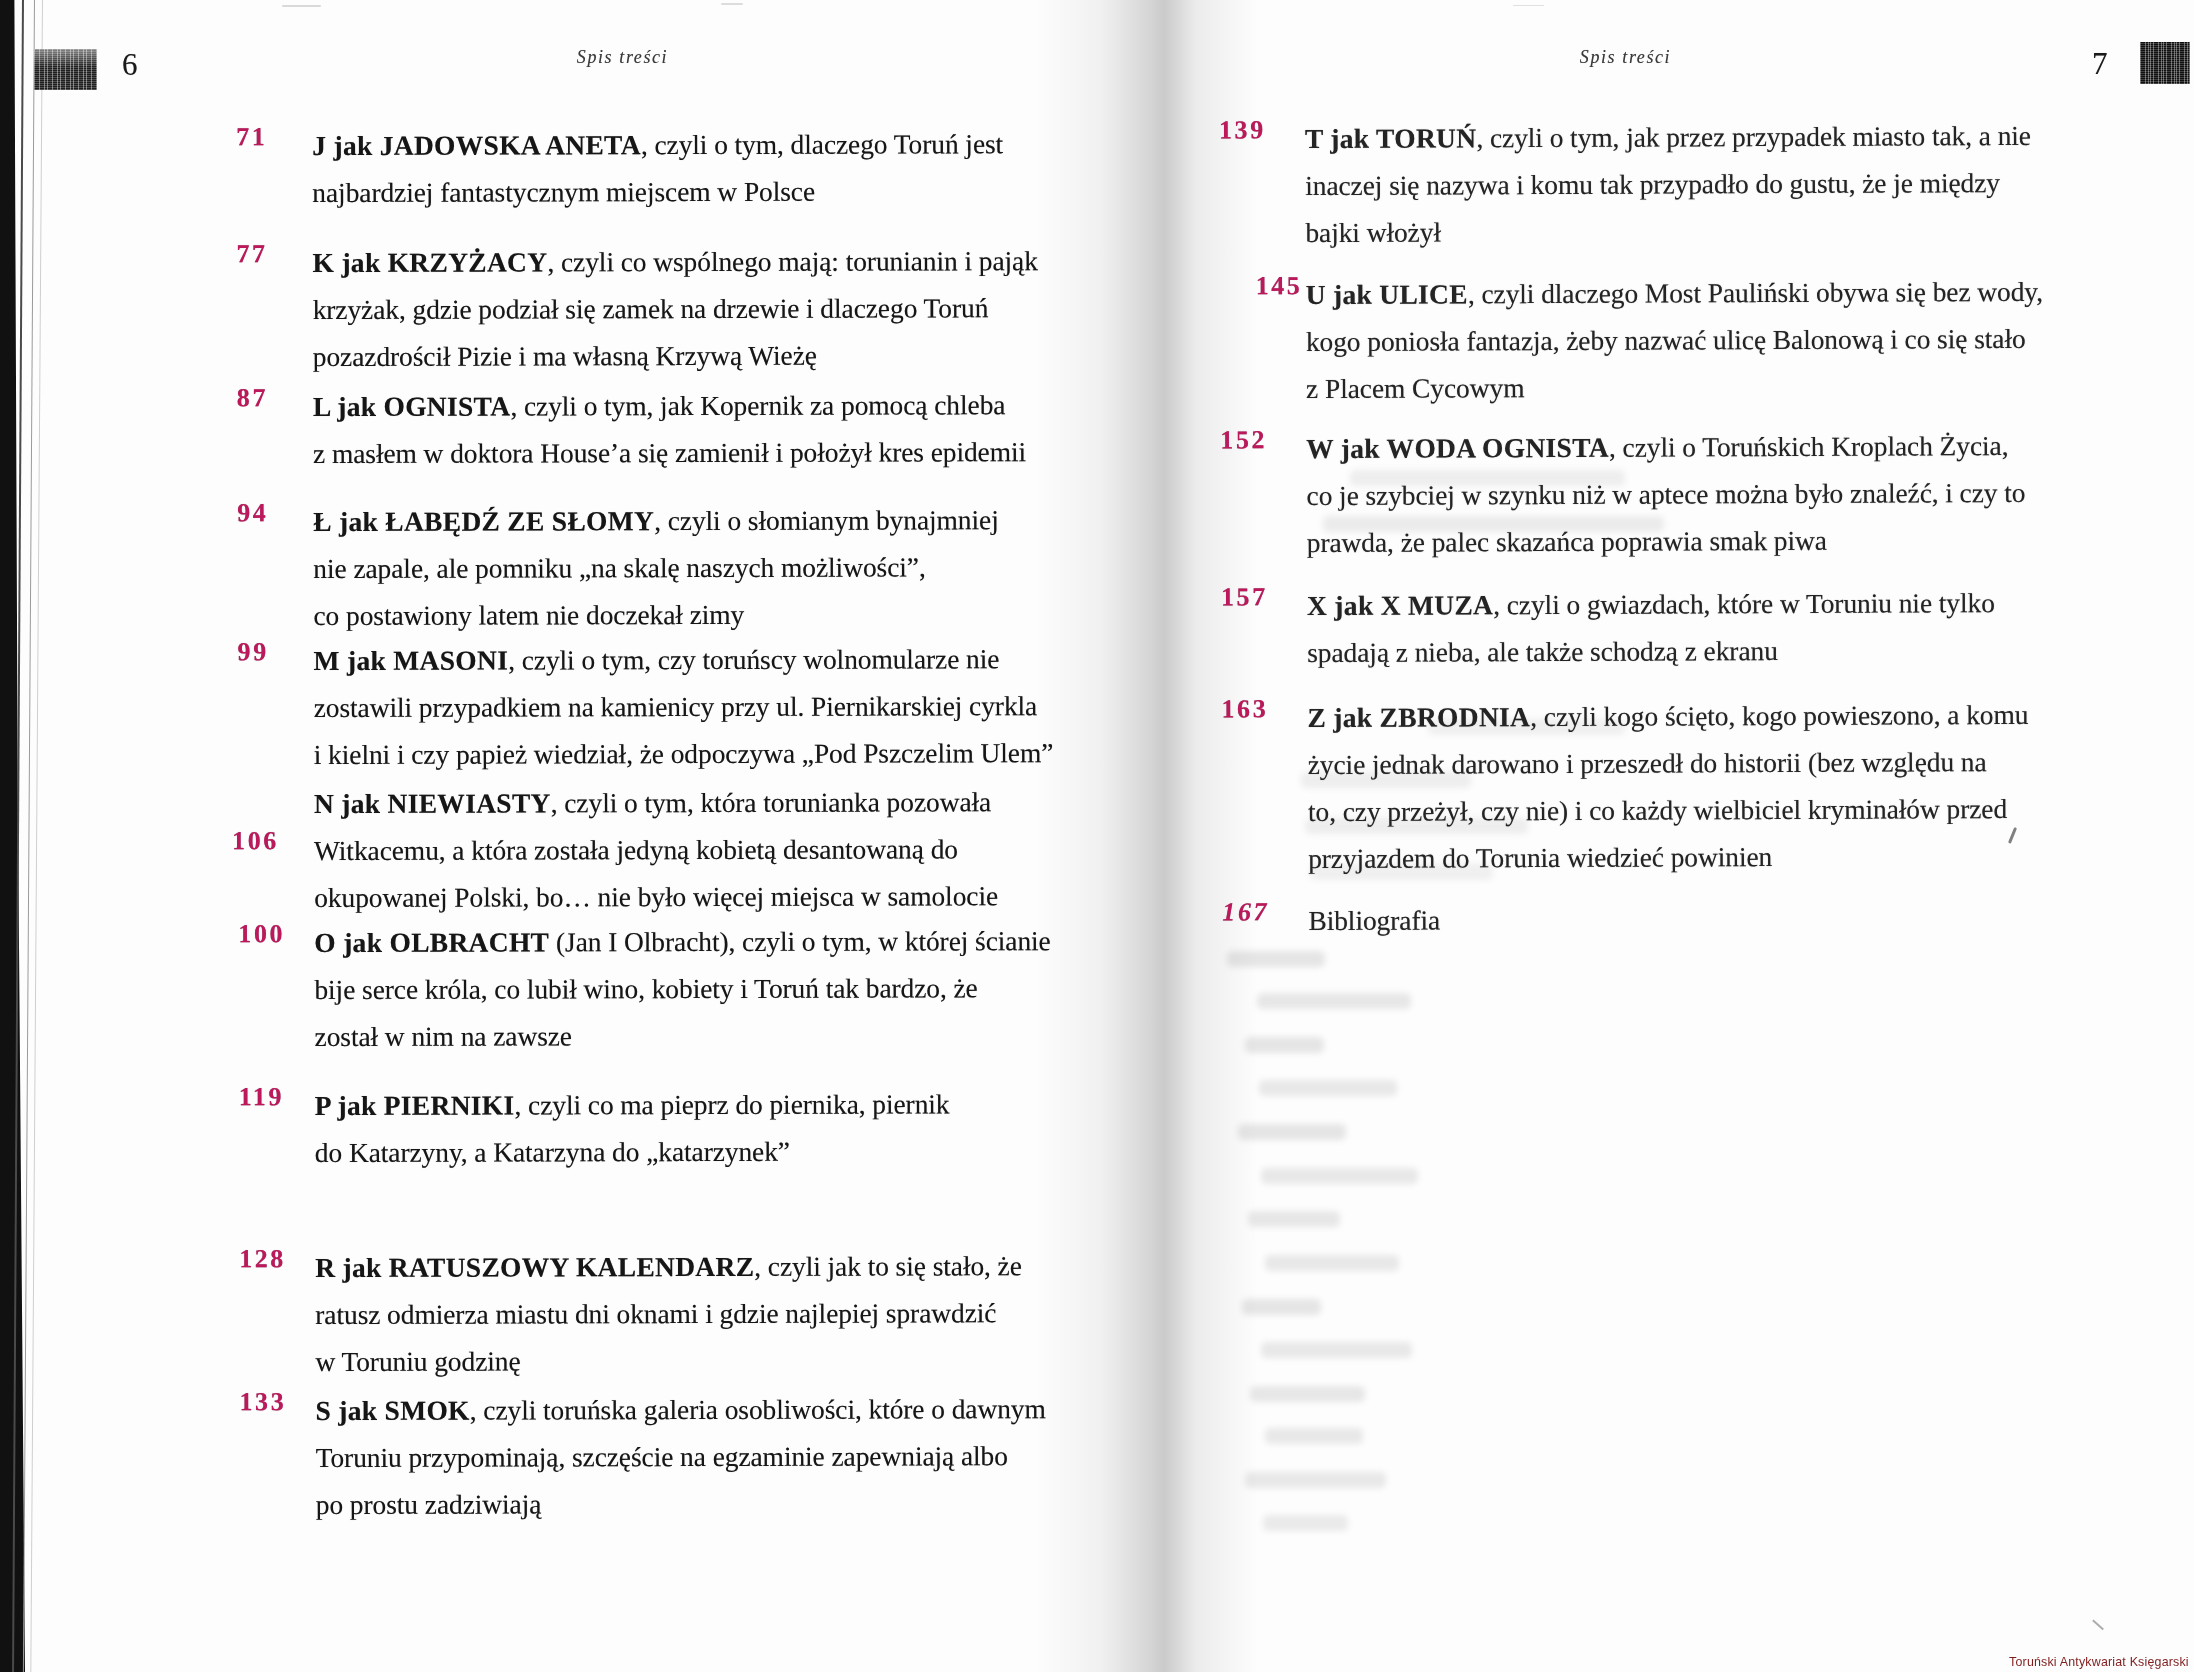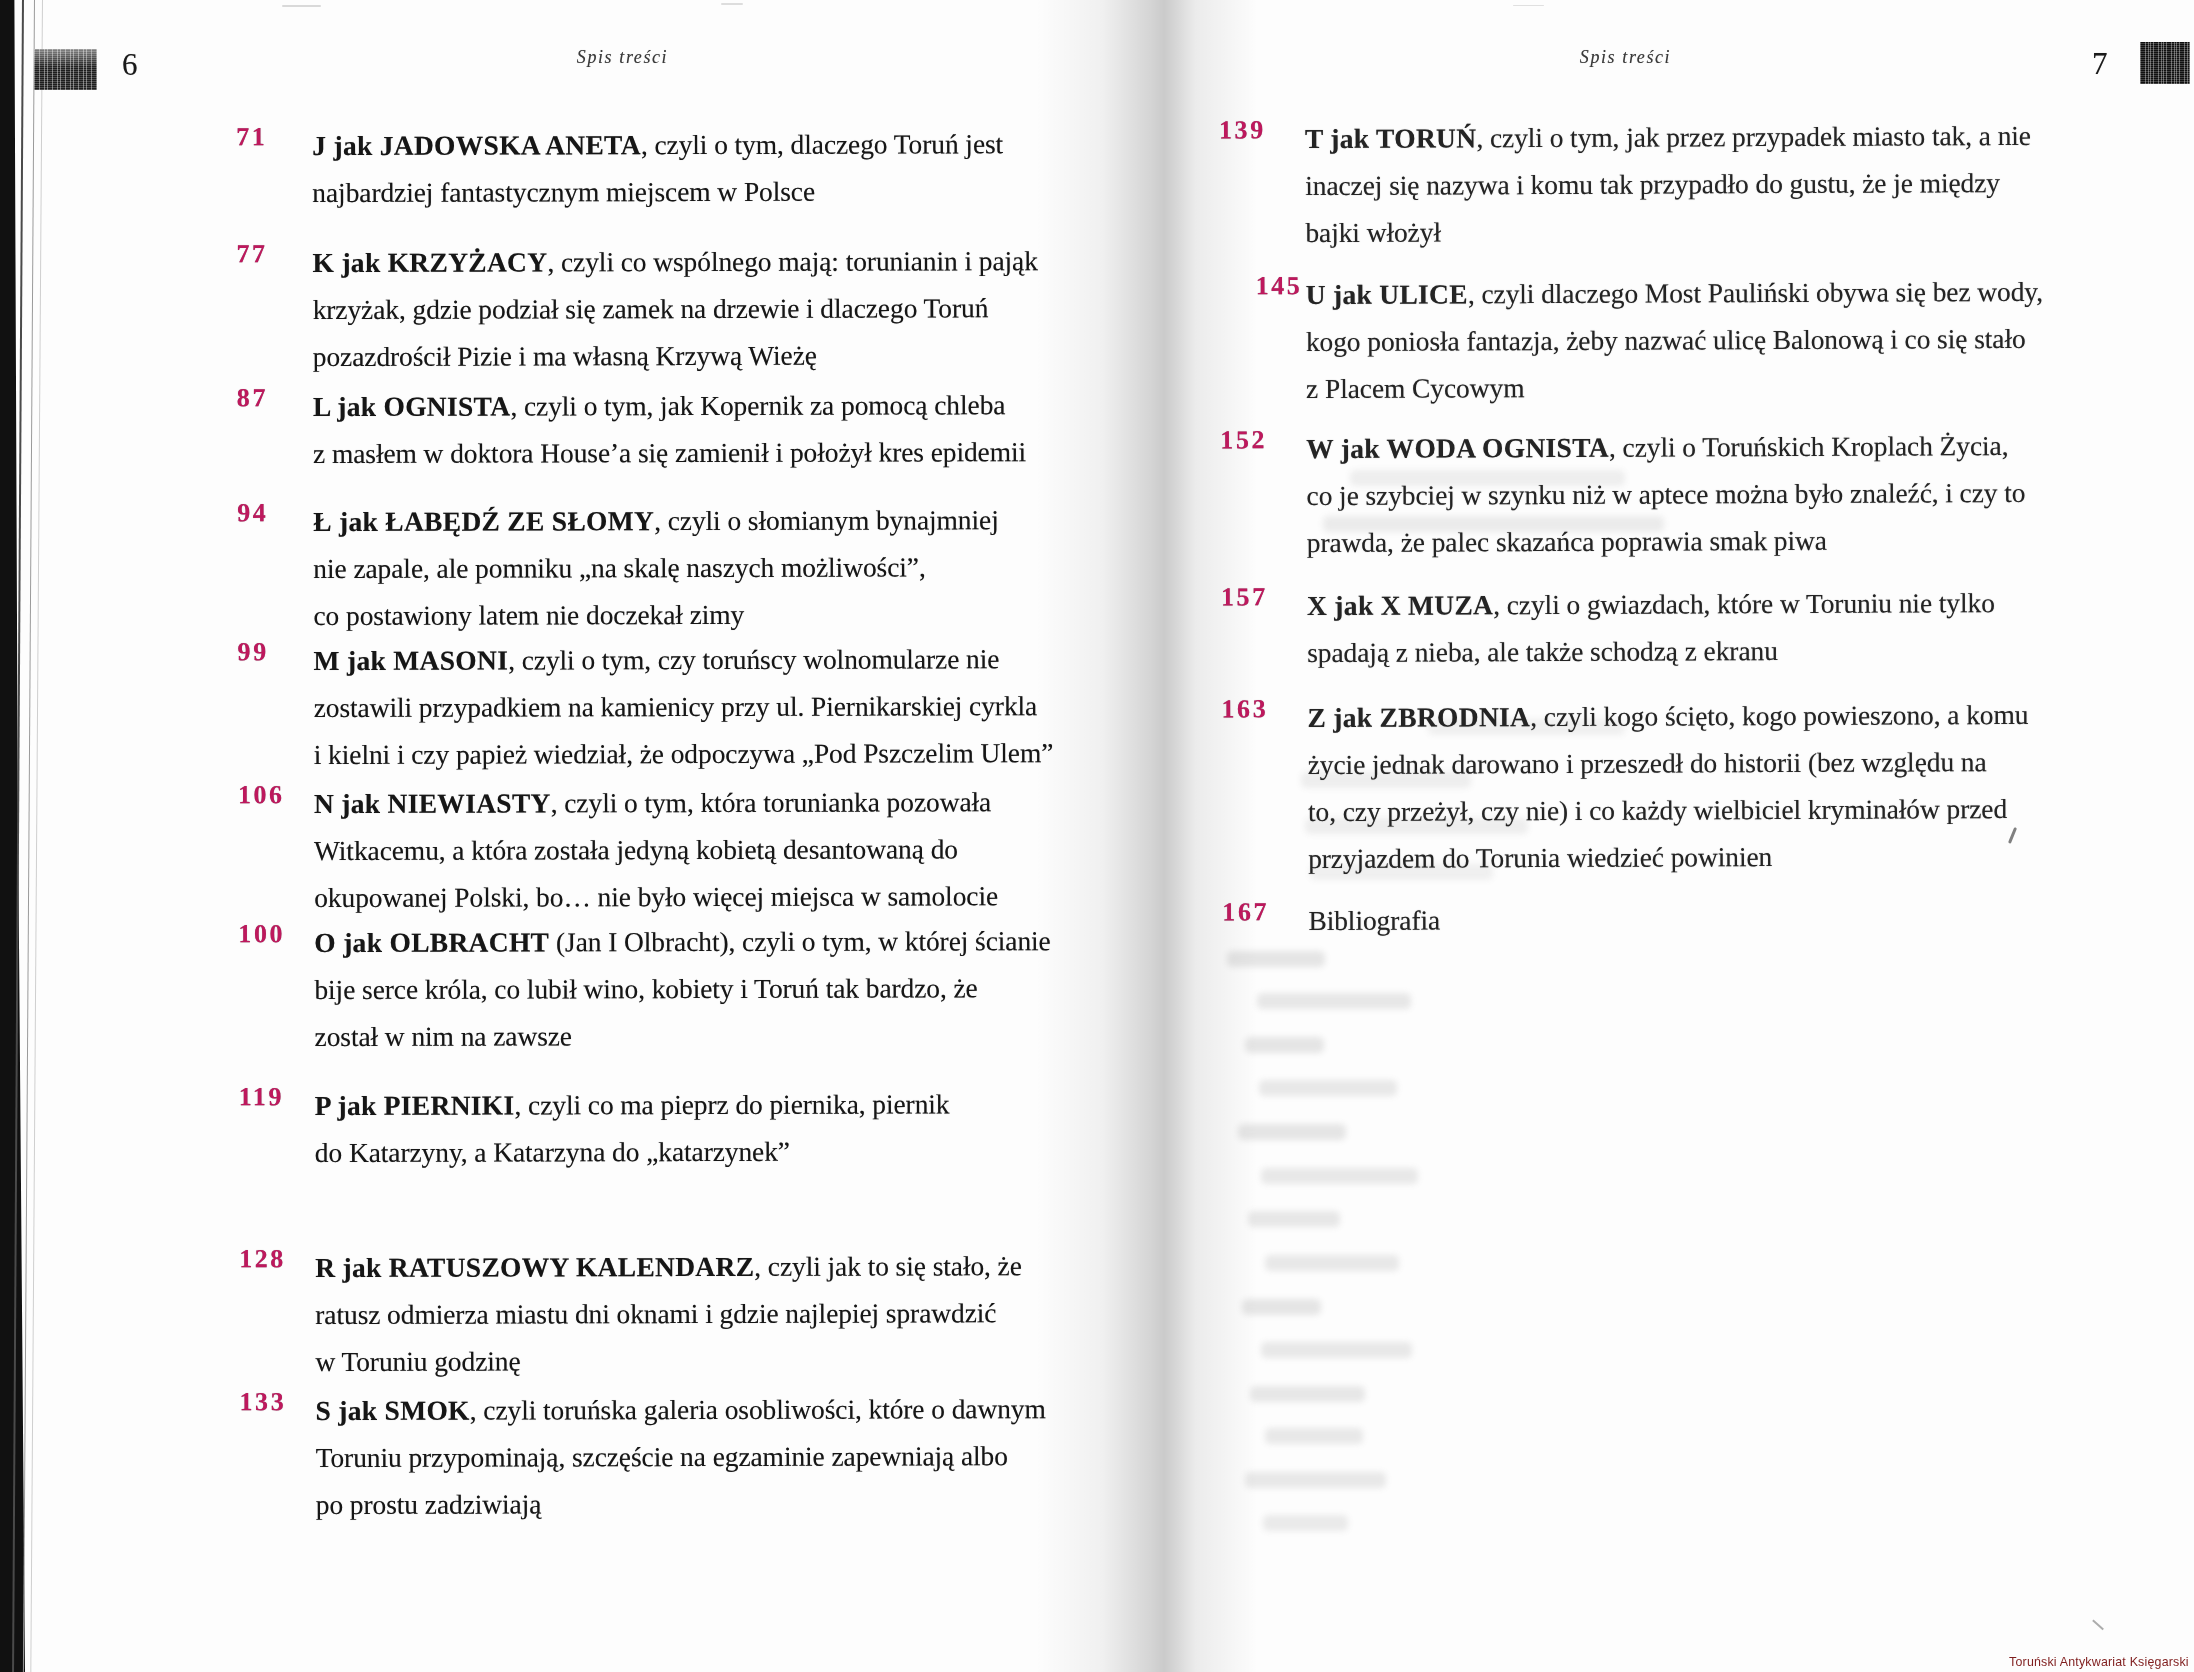--- a/index.html
+++ b/index.html
@@ -164,21 +164,21 @@
     </div>
     <div class="entry" style="top: 635px;">
       <span class="num" style="left: 238px;">99</span>
       <div class="lines" style="left: 314px;">
         <div class="line"><b>M jak MASONI</b>, czyli o tym, czy toruńscy wolnomularze nie</div>
         <div class="line">zostawili przypadkiem na kamienicy przy ul. Piernikarskiej cyrkla</div>
         <div class="line">i kielni i czy papież wiedział, że odpoczywa „Pod Pszczelim Ulem”</div>
       </div>
     </div>
     <div class="entry" style="top: 778px;">
-      <span class="num" style="left: 238px;">106</span>
+      <span class="num" style="left: 232px; margin-top: 46px;">106</span>
       <div class="lines" style="left: 314px;">
         <div class="line"><b>N jak NIEWIASTY</b>, czyli o tym, która torunianka pozowała</div>
         <div class="line">Witkacemu, a która została jedyną kobietą desantowaną do</div>
         <div class="line">okupowanej Polski, bo… nie było więcej miejsca w samolocie</div>
       </div>
     </div>
     <div class="entry" style="top: 917px;">
       <span class="num" style="left: 238px;">100</span>
       <div class="lines" style="left: 314px;">
         <div class="line"><b>O jak OLBRACHT</b> (Jan I Olbracht), czyli o tym, w której ścianie</div>
@@ -245,21 +245,21 @@
     <div class="entry" style="top: 695px;">
       <span class="num" style="left: 1222px;">163</span>
       <div class="lines" style="left: 1308px;">
         <div class="line"><b>Z jak ZBRODNIA</b>, czyli kogo ścięto, kogo powieszono, a komu</div>
         <div class="line">życie jednak darowano i przeszedł do historii (bez względu na</div>
         <div class="line">to, czy przeżył, czy nie) i co każdy wielbiciel kryminałów przed</div>
         <div class="line">przyjazdem do Torunia wiedzieć powinien</div>
       </div>
     </div>
     <div class="entry" style="top: 898px;">
-      <span class="num" style="left: 1222px;">167</span>
+      <span class="num" style="left: 1222px; font-style: italic;">167</span>
       <div class="lines" style="left: 1308px;">
         <div class="line">Bibliografia</div>
       </div>
     </div>
   </div>
 
 <div class="watermark">Toruński Antykwariat Księgarski</div>
 
 
 </body></html>

